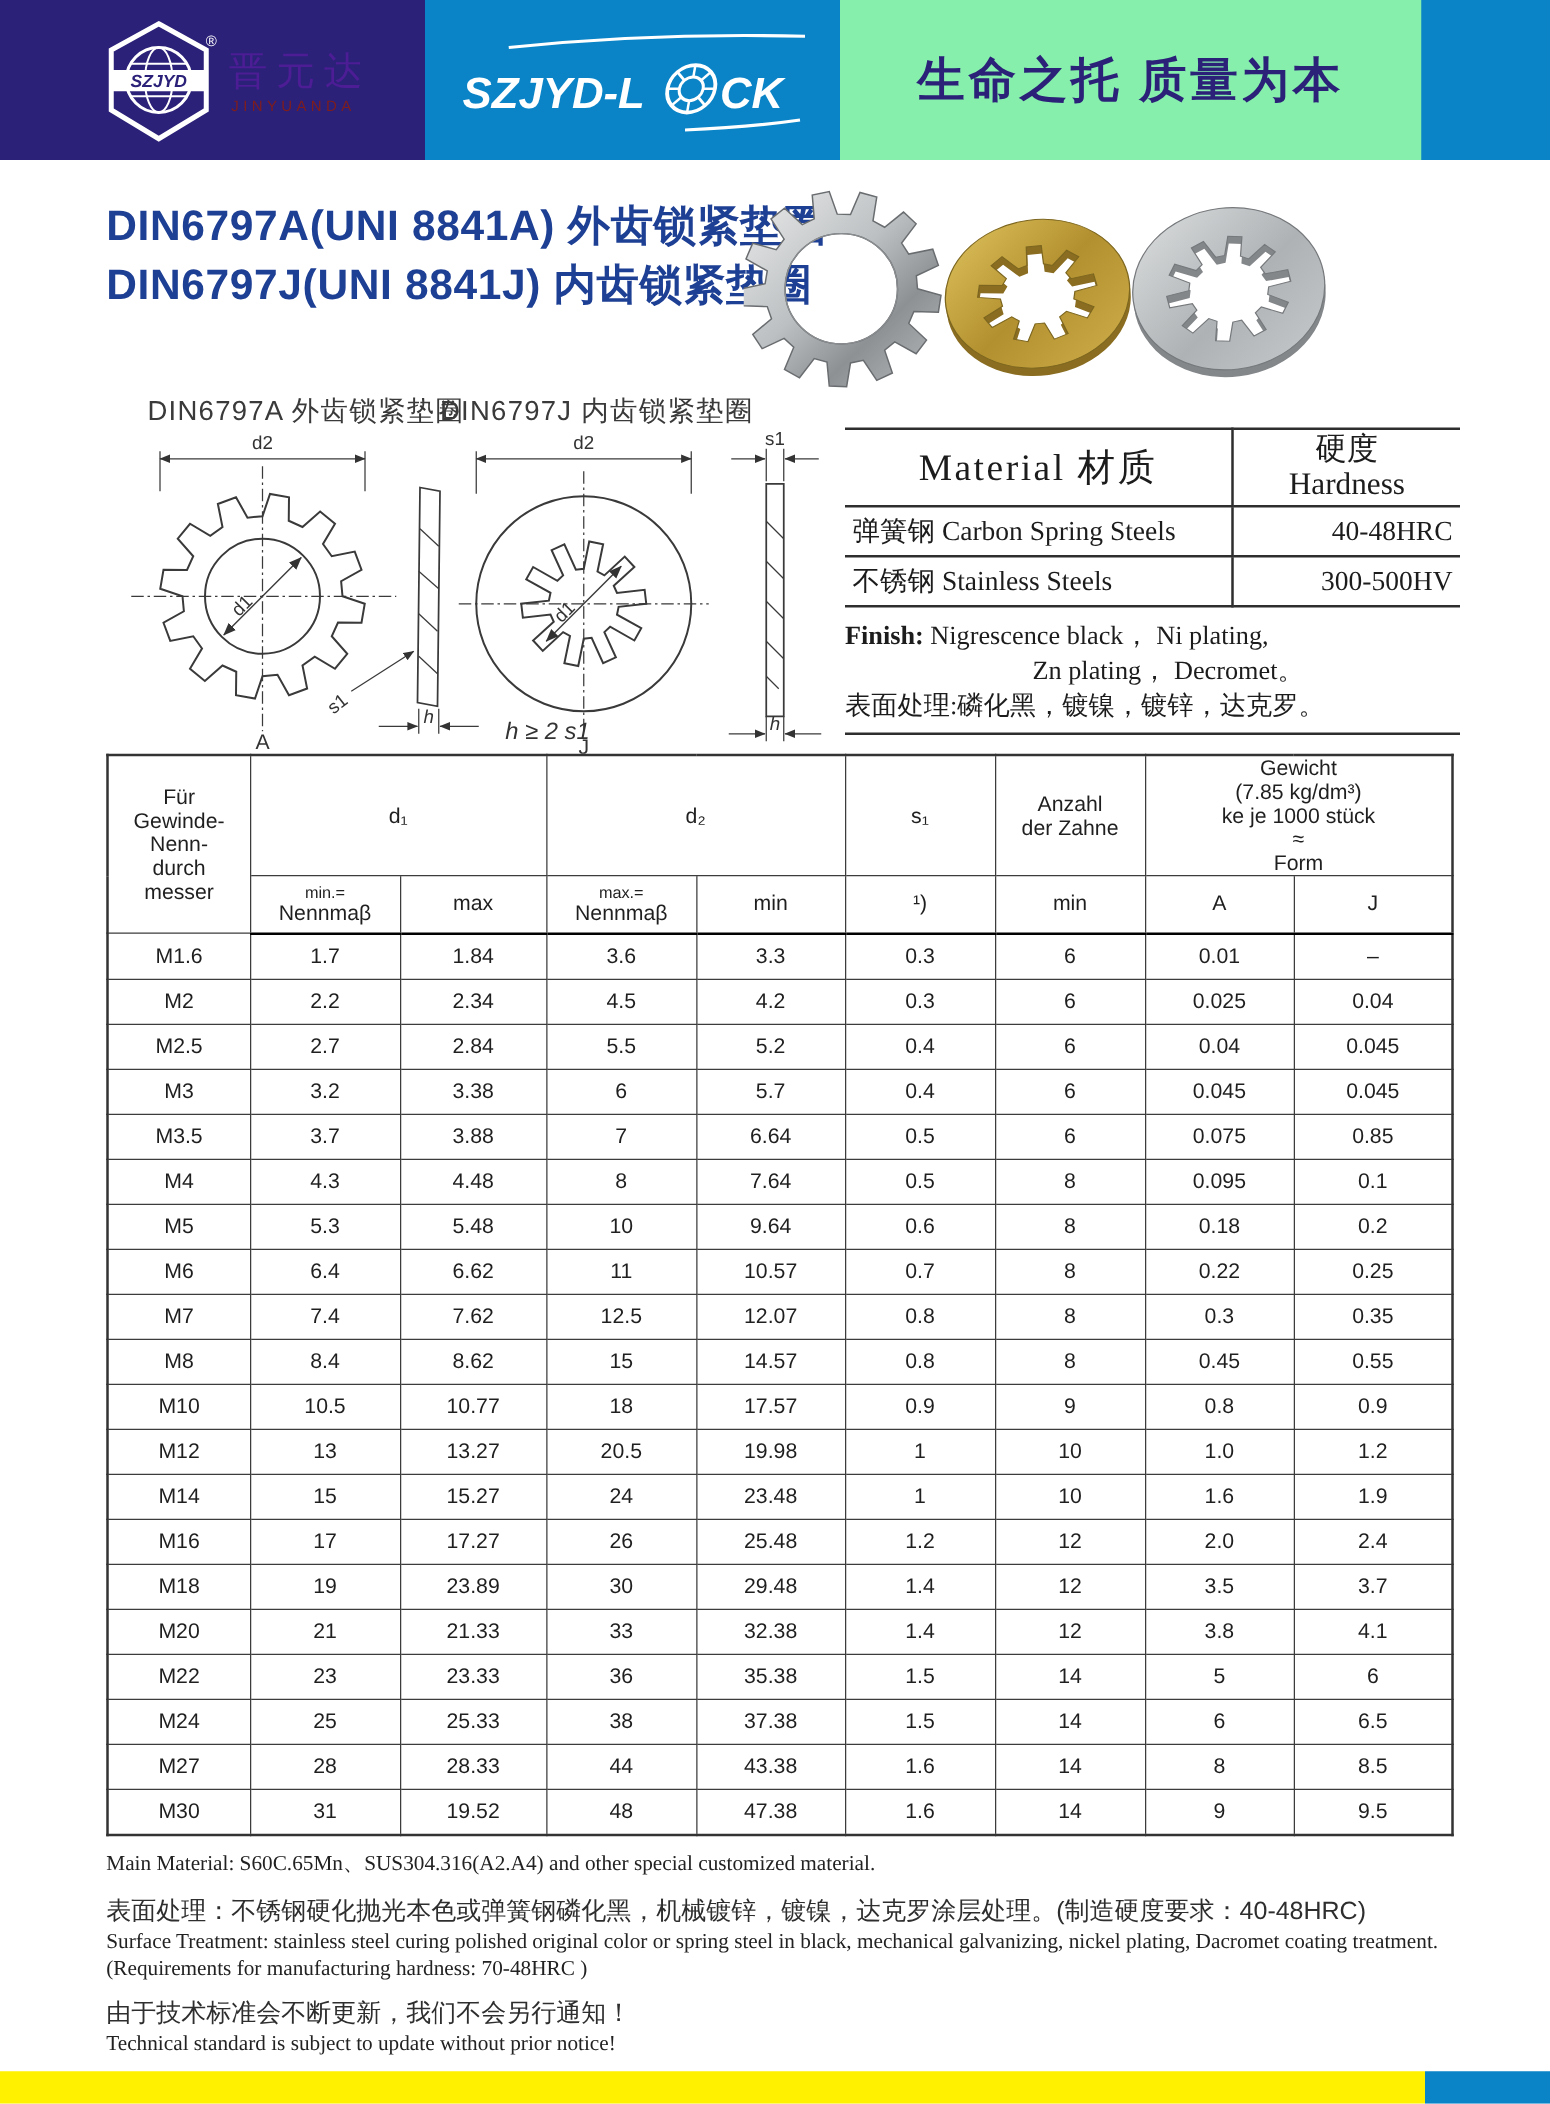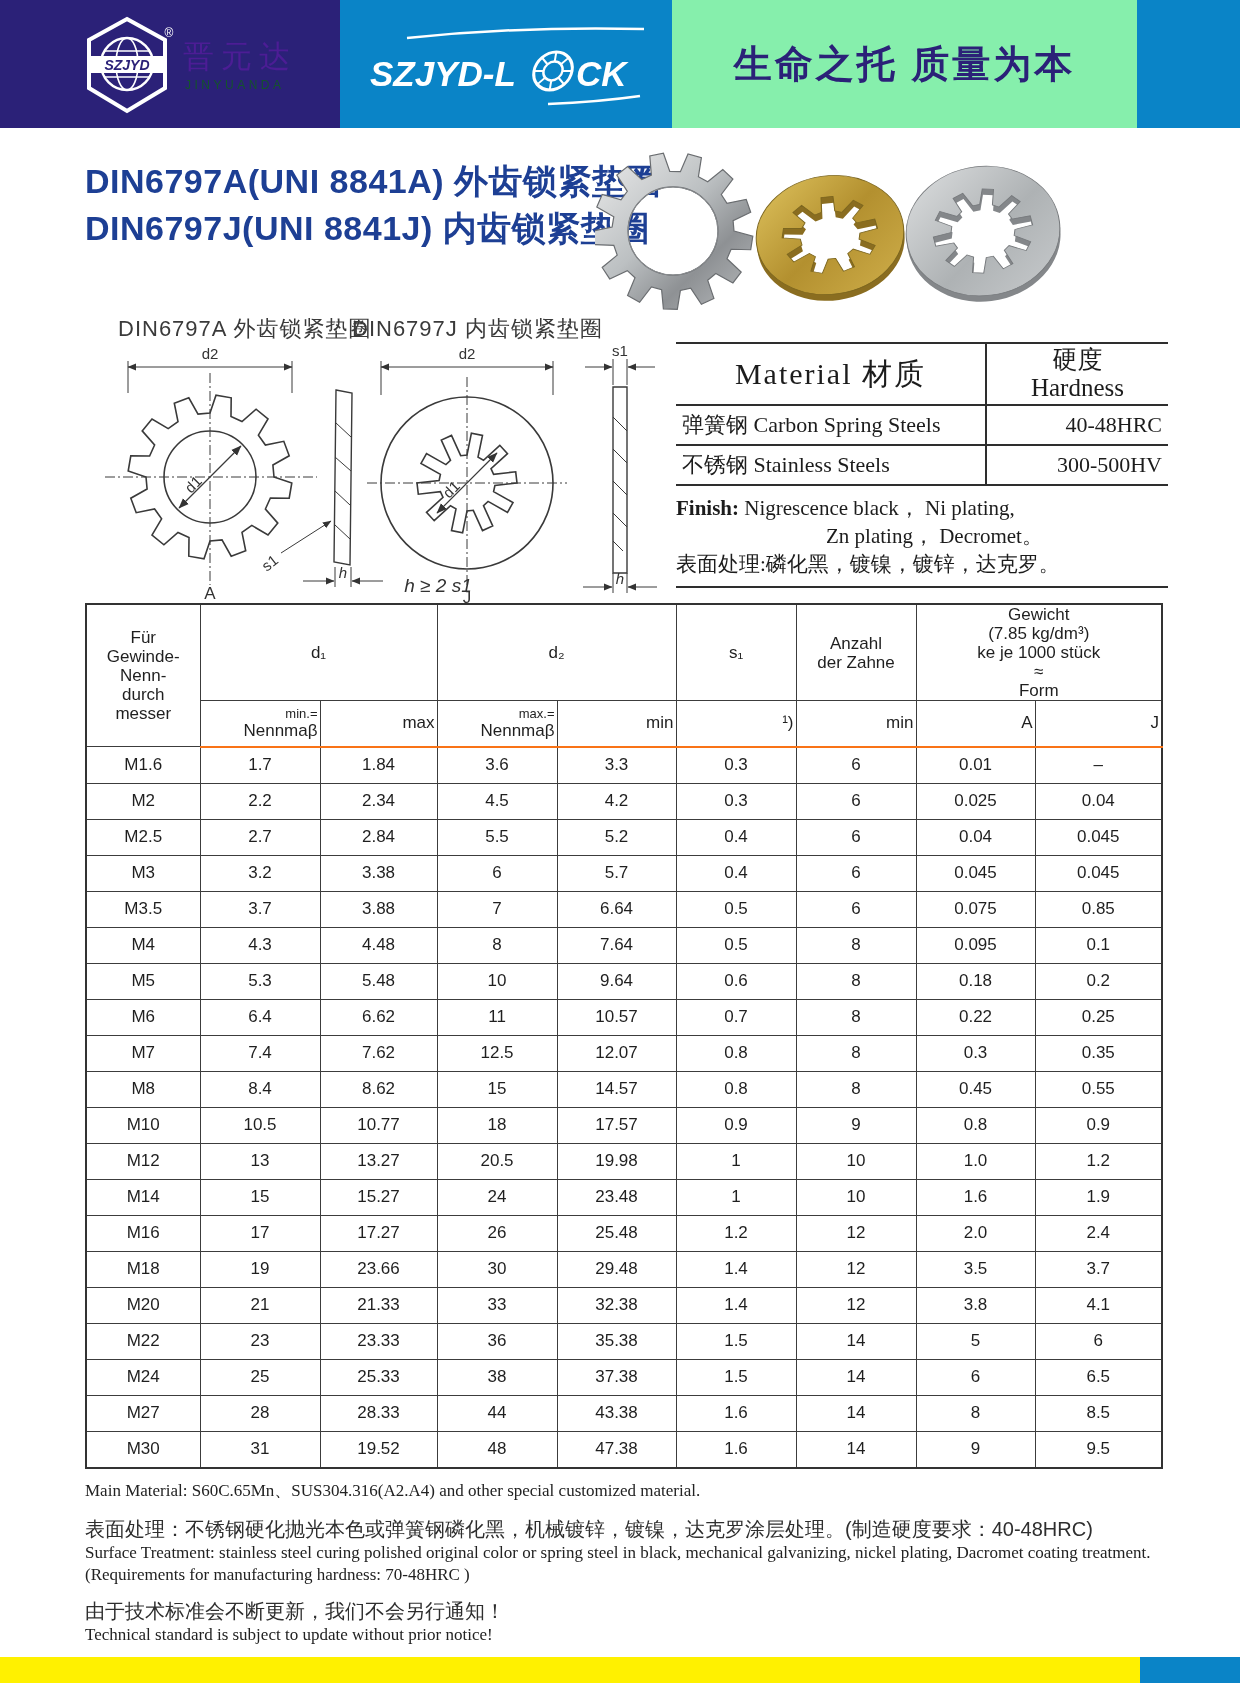--- a/index.html
+++ b/index.html
@@ -7,21 +7,21 @@
        font-family:"Liberation Sans",sans-serif;color:#1f1f1f;}
   .abs{position:absolute;}
 
   
   .hdr-navy{left:0;top:0;width:340px;height:128px;background:#2b2178;}
   .hdr-blue{left:340px;top:0;width:900px;height:128px;background:#0a84c7;}
   .hdr-yellow{left:672px;top:0;width:465px;height:128px;background:#86efac;
               display:flex;align-items:center;justify-content:center;}
   .slogan{font-size:38px;font-weight:800;color:#2b2178;letter-spacing:3px;}
   .logo-cn{left:183px;top:36px;color:#4c1d95;font-size:31px;letter-spacing:7px;font-weight:500;}
-  .logo-en{left:185px;top:78px;color:#14532d;font-size:12px;letter-spacing:3.5px;}
+  .logo-en{left:185px;top:78px;color:#7f1d1d;font-size:12px;letter-spacing:3.5px;}
 
   
   .title{left:85px;top:158px;font-size:34px;font-weight:700;color:#1d3f94;line-height:47px;letter-spacing:.5px;}
 
   
   .cap{font-size:22px;color:#3a3a3a;letter-spacing:1px;}
   .capA{left:118px;top:314px;}
   .capJ{left:352px;top:314px;}
   .hnote{left:368px;top:575px;width:140px;text-align:center;font-size:19px;font-style:italic;color:#333;}
 
@@ -37,21 +37,21 @@
   .finish{margin-top:8px;font-size:21px;line-height:28px;padding-bottom:8px;border-bottom:2px solid #2e2e2e;}
   .finish .l2{padding-left:150px;}
   .finish .l3{font-size:21px;}
 
   
   table.spec{left:85px;top:603px;width:1078px;border-collapse:collapse;table-layout:fixed;
              position:absolute;background:#fff;}
   table.spec th,table.spec td{border:1px solid #3c3c3c;text-align:center;vertical-align:middle;
              font-weight:400;padding:0 2px;}
   table.spec{border:2px solid #333;}
-  table.spec thead tr:last-child th{border-bottom:2px solid #f97316;text-align:right;}
+  table.spec thead tr:last-child th{border-bottom:2px solid #000000;}
   .pre{white-space:pre-line;}
   .h-top{vertical-align:top;padding-top:6px;}
   .th-main{font-size:17px;line-height:19px;}
   .tiny{font-size:13px;line-height:15px;}
   .sub-name{font-size:17px;line-height:19px;}
   table.spec tbody td{height:35px;font-size:17px;}
   .r1{height:96px;}
   .r2{height:46px;font-size:17px;}
 
   
@@ -468,21 +468,21 @@
         <td>26</td>
         <td>25.48</td>
         <td>1.2</td>
         <td>12</td>
         <td>2.0</td>
         <td>2.4</td>
       </tr>
       <tr>
         <td>M18</td>
         <td>19</td>
-        <td>23.66</td>
+        <td>23.89</td>
         <td>30</td>
         <td>29.48</td>
         <td>1.4</td>
         <td>12</td>
         <td>3.5</td>
         <td>3.7</td>
       </tr>
       <tr>
         <td>M20</td>
         <td>21</td>

